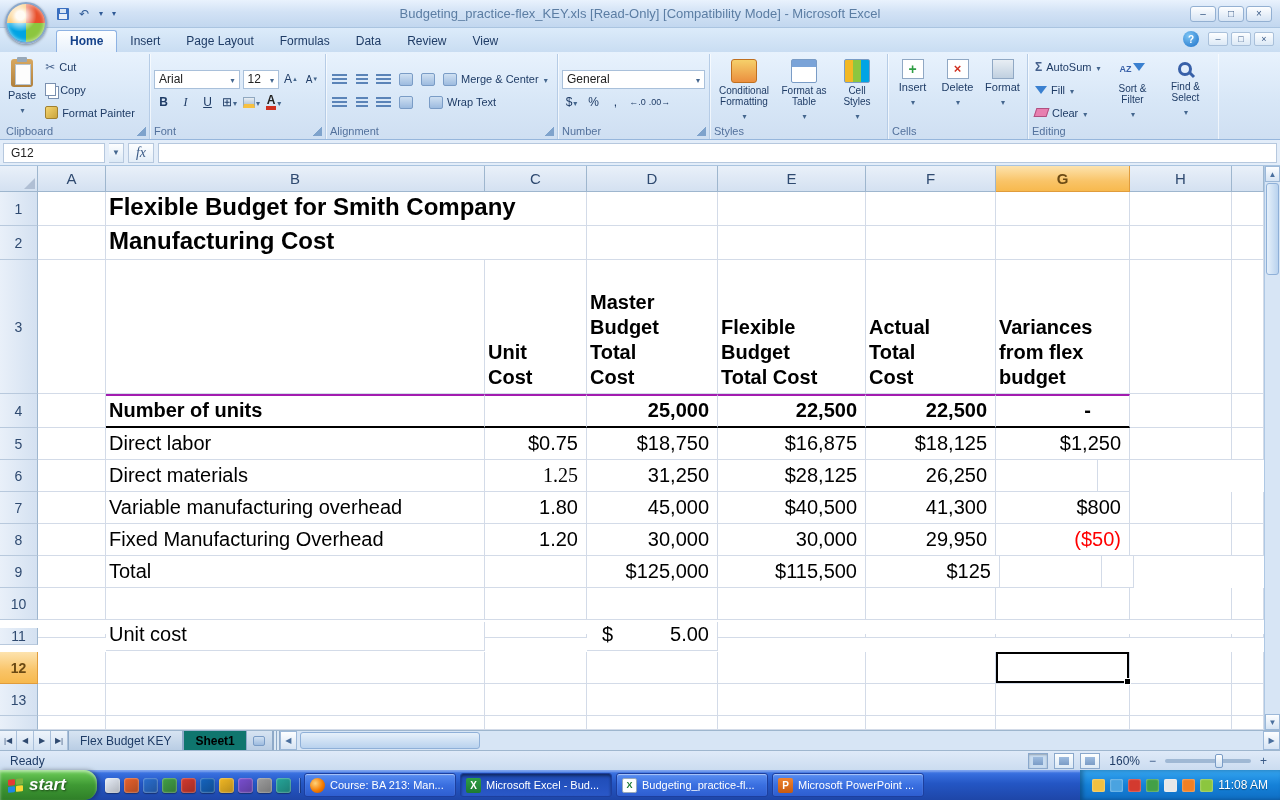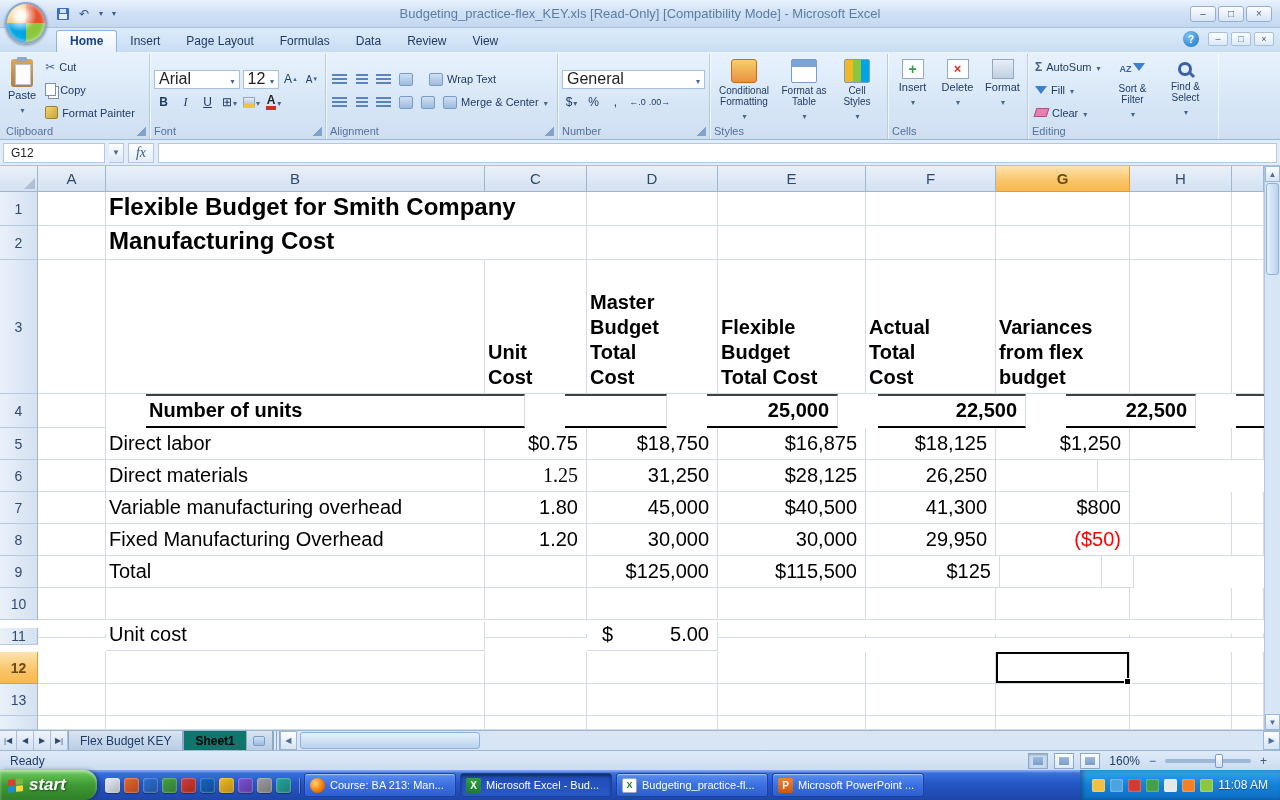--- a/index.html
+++ b/index.html
@@ -36,21 +36,21 @@
   .group{display:flex;flex-direction:column;border-right:1px solid #b6cce6;box-shadow:1px 0 0 rgba(255,255,255,.65);padding:3px 4px 0;position:relative;flex:none;}
   .gcontent{flex:1;display:flex;gap:4px;align-items:flex-start;}
   .g2{display:flex;flex-direction:column;gap:4px;justify-content:center;flex:1;}
   .rrow{display:flex;align-items:center;gap:3px;}
   .glabel{height:15px;font-size:11px;color:#53719c;text-align:left;line-height:14px;}
   .launcher{position:absolute;right:3px;bottom:3px;width:9px;height:9px;border:1px solid #7fa3cc;border-top:none;border-left:none;background:linear-gradient(135deg,transparent 55%,#7fa3cc 56%);cursor:pointer;}
   .bigbtn{display:flex;flex-direction:column;align-items:center;gap:2px;font-size:11px;color:#1f3c66;text-align:center;line-height:1.1;padding:2px 2px;border-radius:3px;cursor:pointer;}
   .mini{display:flex;align-items:center;gap:4px;height:19px;padding:0 3px;font-size:11px;color:#1f3c66;border-radius:2px;cursor:pointer;white-space:nowrap;}
   .dda::after{content:"▾";font-size:8px;color:#44668e;margin-left:1px;}
   .icg{font-size:12px;color:#44608c;line-height:12px;}
-  .combo{display:flex;align-items:center;height:19px;background:#fff;border:1px solid #a9c0da;font-size:16px;padding:0 4px;color:#222;cursor:pointer;}
+  .combo{display:flex;align-items:center;height:19px;background:#fff;border:1px solid #a9c0da;font-size:12px;padding:0 4px;color:#222;cursor:pointer;}
   .combo .dda{margin-left:auto;}
   .sqbtn{width:19px;height:19px;border:1px solid transparent;border-radius:2px;display:flex;align-items:center;justify-content:center;font-size:12px;color:#1f3c66;cursor:pointer;}
   .ic-paste{width:22px;height:28px;background:linear-gradient(#d8a860,#b0803c);border-radius:3px;position:relative;}
   .ic-paste::before{content:"";position:absolute;left:6px;top:-2px;width:10px;height:5px;background:#98a8b8;border-radius:1px;}
   .ic-paste::after{content:"";position:absolute;left:4px;top:5px;width:14px;height:19px;background:#fdfdfd;border:1px solid #b8c4d0;}
   .ic-copy{width:11px;height:13px;background:#fff;border:1px solid #7a90b0;box-shadow:3px 3px 0 -1px #fff,3px 3px 0 0 #7a90b0;}
   .ic-paint{width:13px;height:13px;background:linear-gradient(135deg,#f4d470,#caa43c);border:1px solid #a08030;border-radius:2px;}
   .ic-fillc{width:14px;height:11px;background:linear-gradient(#e8eef4,#b8c8d8);border:1px solid #90a8c0;border-bottom:4px solid #f7c040;}
   .ic-fontc{font-weight:bold;font-size:12px;line-height:11px;color:#222;border-bottom:4px solid #d03020;padding:0 1px;}
   .ic-al{width:15px;height:11px;background:repeating-linear-gradient(to bottom,#5b84b8 0 2px,transparent 2px 4px);}
@@ -86,21 +86,21 @@
   .selhead{background:linear-gradient(#fde3ae,#f9c468 60%,#f7b94e)!important;color:#6b4a14!important;font-weight:bold;border-color:#e09c3c!important;}
   .grow{display:flex;}
   .cell{flex:none;position:relative;border-right:1px solid #d3dbe8;border-bottom:1px solid #d3dbe8;font-size:20px;color:#000;display:flex;align-items:flex-end;padding:0 8px 3px 3px;line-height:1.25;cursor:cell;}
   .cell .txt{position:relative;z-index:2;white-space:nowrap;}
   .cell.wrap .txt{white-space:pre-line;}
   .cell.r{justify-content:flex-end;}
   .cell.b{font-weight:bold;}
   .cell.big{font-size:24px;}
   .cell.red{color:#f00;}
   .cell.spill{border-right:none;}
-  .cell.bt{border-top:2px solid #404040;margin-left:40px;}
+  .cell.bt{border-top:2px solid #a21caf;}
   .cell.bb{border-bottom:2px solid #000;}
   .cell.dash{padding-right:38px;}
   .cell.acct{justify-content:space-between;padding-left:15px;}
   .cell.sel{box-shadow:inset 0 0 0 2px #000;}
   .cell.sel::after{content:"";position:absolute;right:-2px;bottom:-2px;width:5px;height:5px;background:#000;border:1px solid #fff;z-index:4;}
   .cell.flag::before{content:"";position:absolute;left:1px;top:1px;border:4px solid transparent;border-left-color:#2e9e3e;border-top-color:#2e9e3e;z-index:3;}
   .vscroll{position:absolute;right:0;top:0;bottom:0;width:16px;background:#d7e5f5;border-left:1px solid #aec8e4;display:flex;flex-direction:column;align-items:stretch;}
   .sbtn{height:16px;background:linear-gradient(#fdfeff,#d6e4f4);border:1px solid #9cb8d8;font-size:8px;color:#4a6f9e;display:flex;align-items:center;justify-content:center;cursor:pointer;}
   .vthumb{height:92px;margin:1px;background:linear-gradient(90deg,#e6f0fa,#b9d2ee);border:1px solid #8fb0d8;border-radius:3px;cursor:pointer;}
   .vspacer{flex:1;}
@@ -267,45 +267,45 @@
             </span>
           <span class="sqbtn">
               <span class="ic-al c"></span>
             </span>
           <span class="sqbtn">
               <span class="ic-al"></span>
             </span>
           <span class="sqbtn">
               <span class="gicon"></span>
             </span>
+          <span class="sqbtn">
+              <span class="gicon"></span>
+            </span>
+          <div class="mini">
+              <span class="gicon"></span>
+              <span>Merge &amp; Center</span>
+              <span class="dda"></span>
+            </div>
+        </div>
+        <div class="rrow">
+          <span class="sqbtn">
+              <span class="ic-al"></span>
+            </span>
+          <span class="sqbtn">
+              <span class="ic-al c"></span>
+            </span>
+          <span class="sqbtn">
+              <span class="ic-al"></span>
+            </span>
+          <span class="sqbtn">
+              <span class="gicon"></span>
+            </span>
           <div class="mini" style="margin-left:8px">
               <span class="gicon"></span>
               <span>Wrap Text</span>
-            </div>
-        </div>
-        <div class="rrow">
-          <span class="sqbtn">
-              <span class="ic-al"></span>
-            </span>
-          <span class="sqbtn">
-              <span class="ic-al c"></span>
-            </span>
-          <span class="sqbtn">
-              <span class="ic-al"></span>
-            </span>
-          <span class="sqbtn">
-              <span class="gicon"></span>
-            </span>
-          <span class="sqbtn">
-              <span class="gicon"></span>
-            </span>
-          <div class="mini">
-              <span class="gicon"></span>
-              <span>Merge &amp; Center</span>
-              <span class="dda"></span>
             </div>
         </div>
       </div>
       <div class="glabel">Alignment</div>
       <span class="launcher"></span>
     </div>
 
     <div class="group" style="width:152px">
       <div class="g2">
         <div class="rrow">

